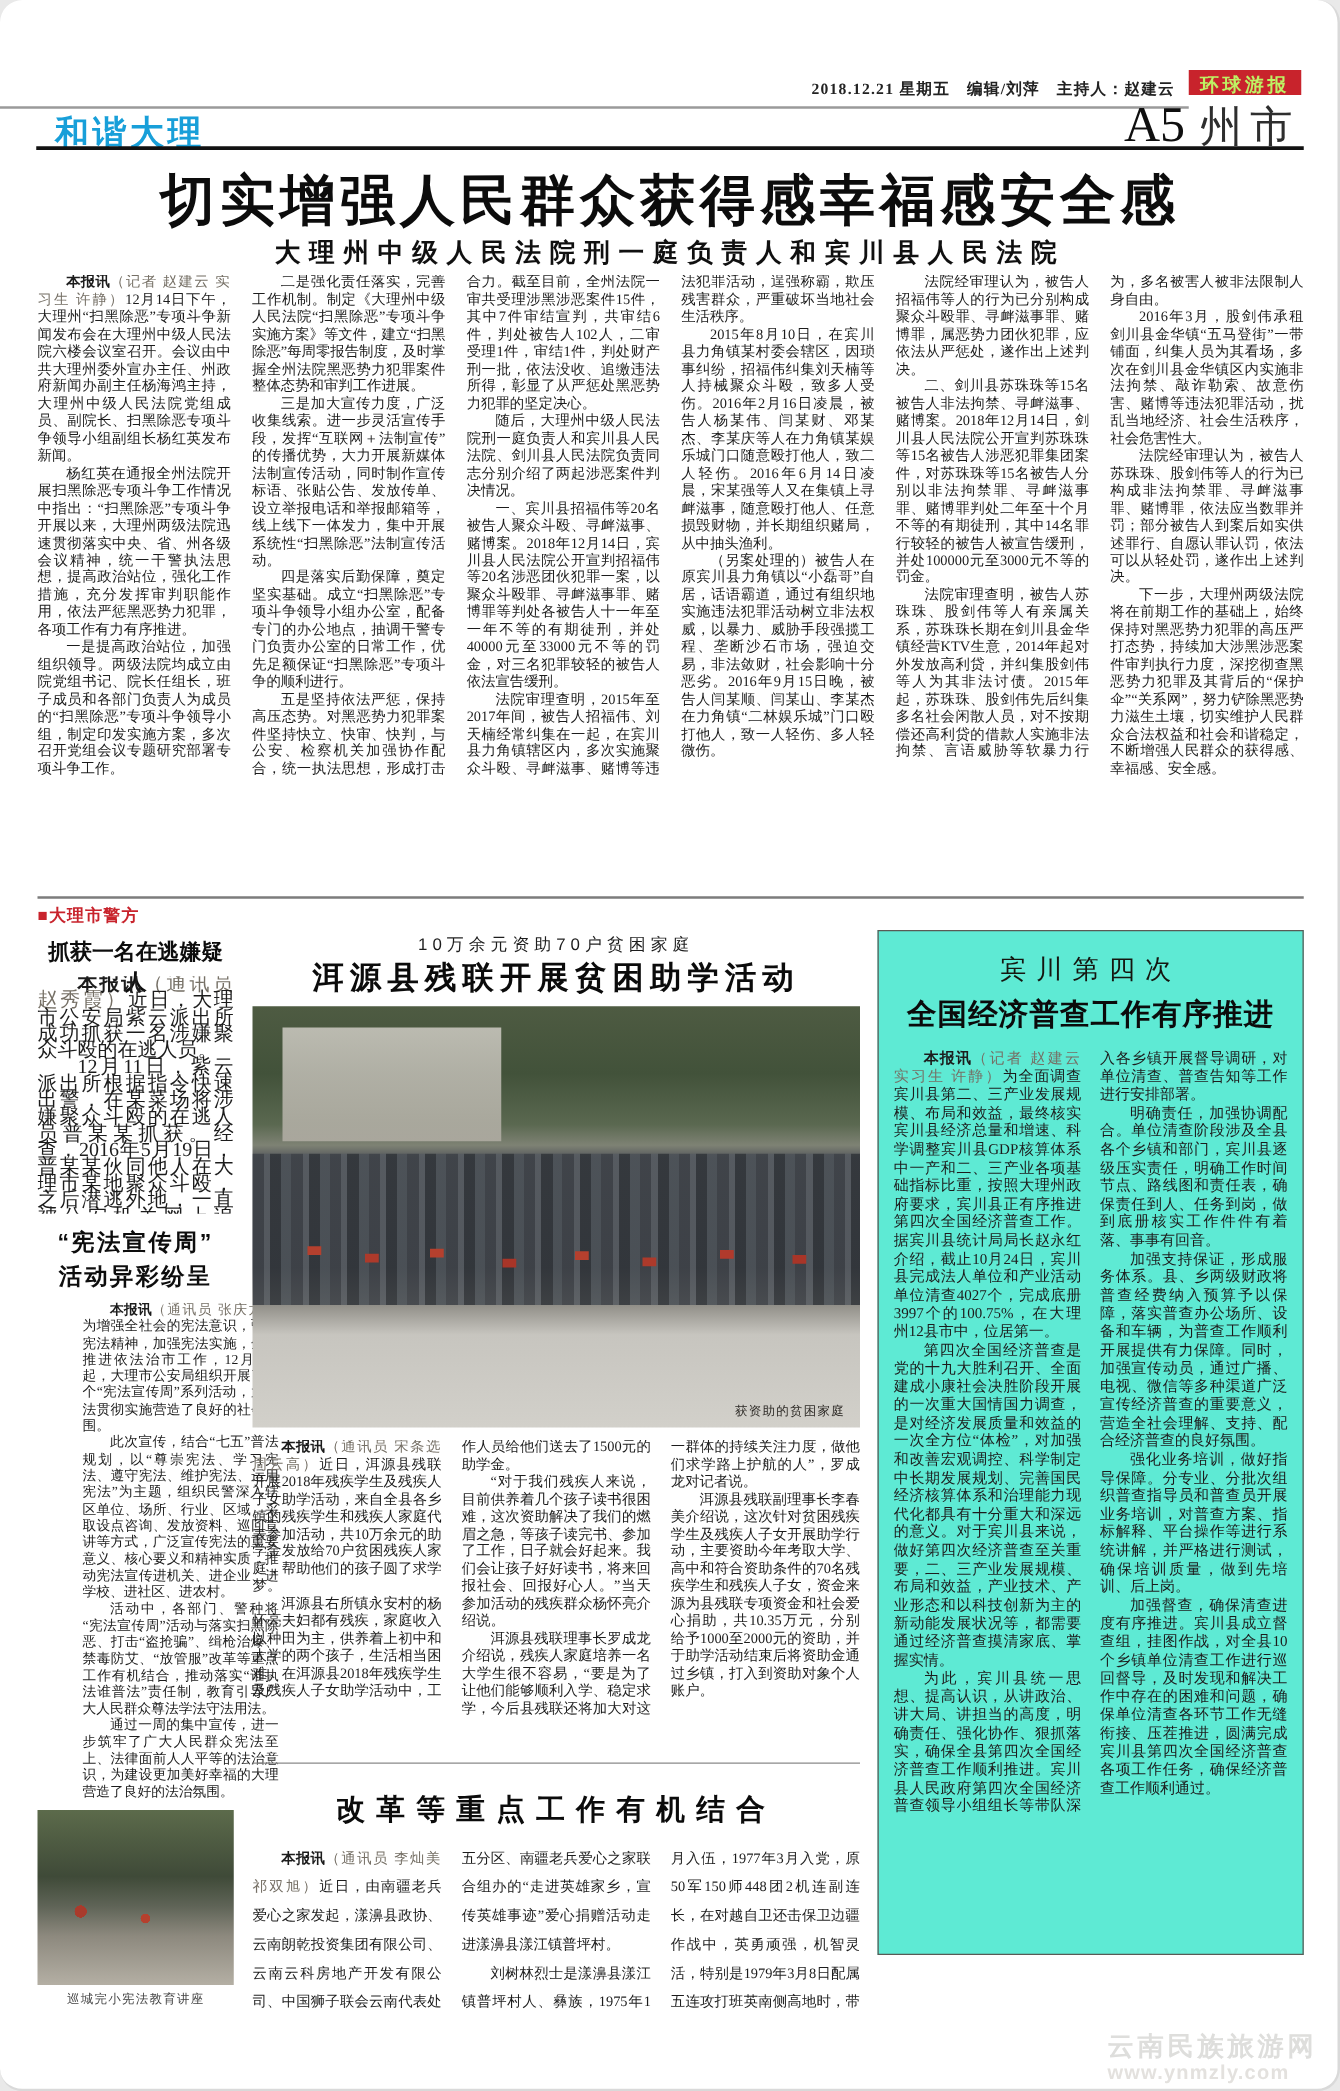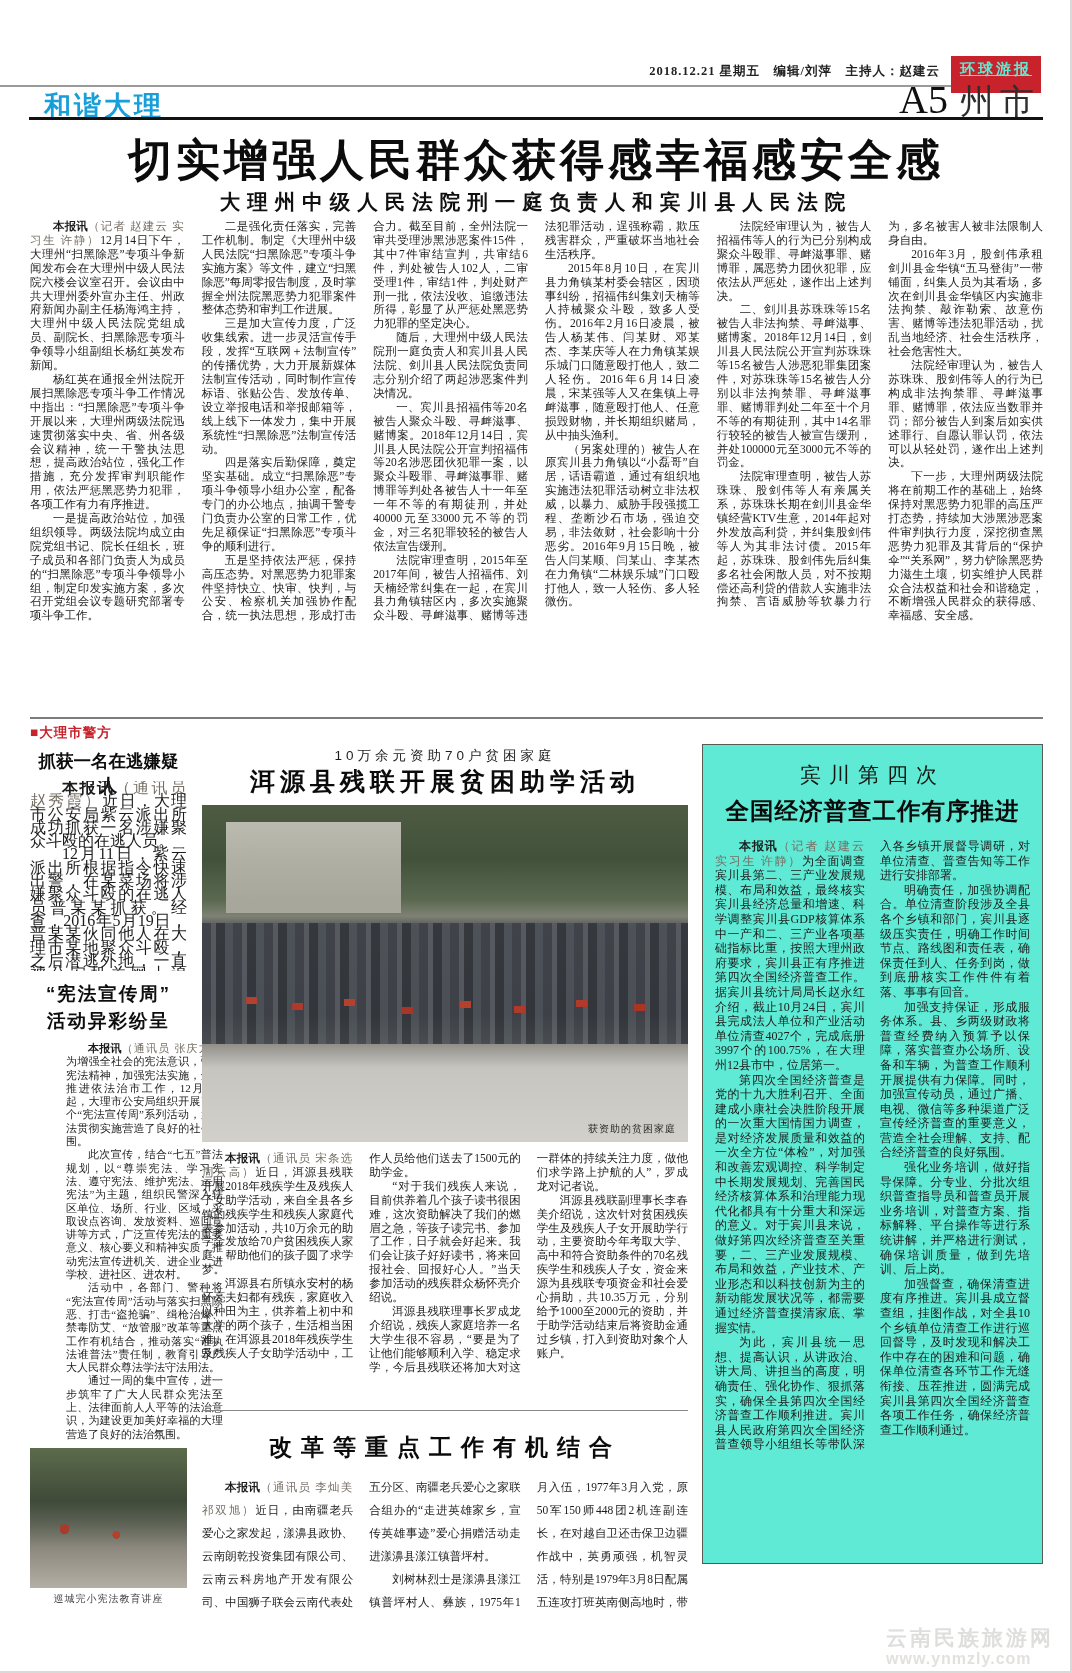--- a/index.html
+++ b/index.html
@@ -1,29 +1,29 @@
 <!DOCTYPE html>
 <html lang="zh"><head>
 <meta charset="utf-8">
 <style>
   * { margin:0; padding:0; box-sizing:border-box; }
   html,body { background:#e9e9e9; }
   .page {
     position:relative; width:1072px; height:1673px; margin:0 auto;
     background:#ffffff; overflow:hidden;
     font-family:"Liberation Serif","DejaVu Serif",serif; color:#1c1c1c;
-    border-right:2px solid #d9d9d9; border-bottom:2px solid #d9d9d9;
+    border-right:2px solid #d9d9d9; border-bottom:2px solid #d9d9d9;border-radius:18px;
   }
   .abs { position:absolute; }
   
   .dateline { top:63px; left:340px; width:600px; text-align:right;
     font-size:12.5px; font-weight:bold; letter-spacing:1px; color:#222; }
-  .masthead-badge { top:56px; left:951px; width:90px; height:37px;
-    background:#c8232c; color:#5eead4; font-family:"Liberation Sans",sans-serif;
-    font-weight:bold; font-size:15px; line-height:26px; text-align:center; letter-spacing:3px;text-decoration:underline; }
+  .masthead-badge { top:56px; left:951px; width:90px; height:20px;
+    background:#c8232c; color:#bef264; font-family:"Liberation Sans",sans-serif;
+    font-weight:bold; font-size:15px; line-height:26px; text-align:center; letter-spacing:3px; }
   .rule-light { top:85px; left:0; width:951px; height:1.5px; background:#9a9a9a; }
   .brand { top:88px; left:44px; font-family:"Liberation Sans",sans-serif;
     font-weight:bold; font-size:27px; color:#189fd9; letter-spacing:3px; }
   .page-label { top:76px; right:30px; display:flex; align-items:baseline; }
   .page-no { font-size:40px; color:#0f0f0f; }
   .page-sec { font-size:34px; color:#2e2e2e; letter-spacing:6px; margin-left:12px; font-weight:normal; }
   .rule-heavy { top:117px; left:29px; width:1014px; height:3px; background:#121212; }
   
   .lead-headline { top:131px; left:29px; width:1014px; text-align:center;
     font-family:"Liberation Sans",sans-serif; font-weight:bold; font-size:44px;

